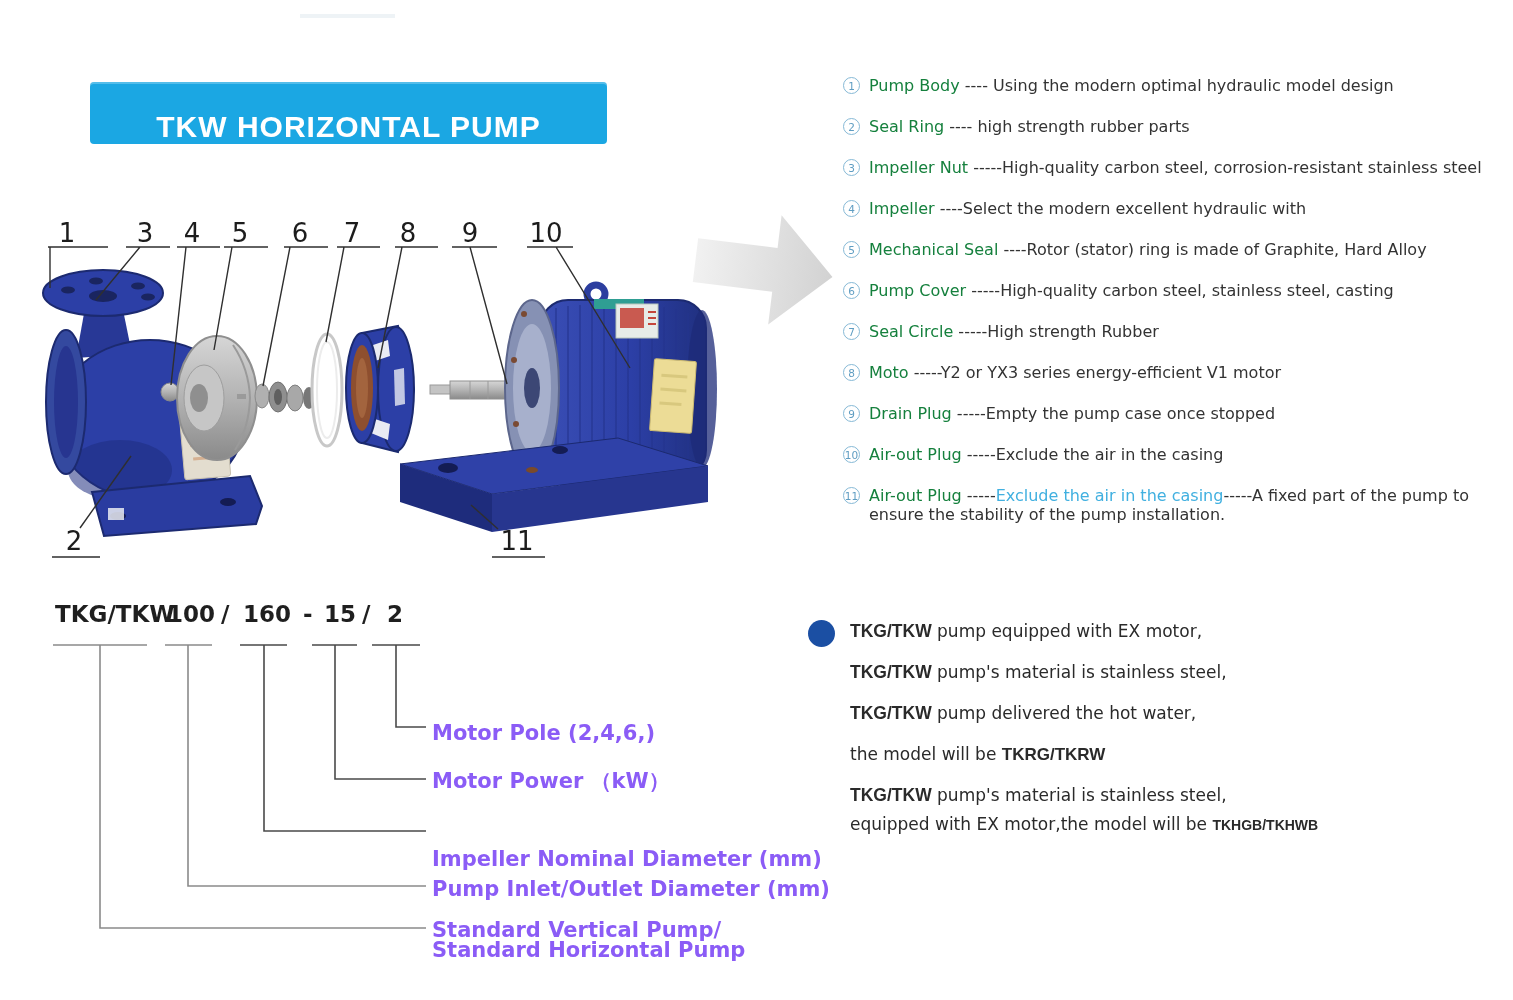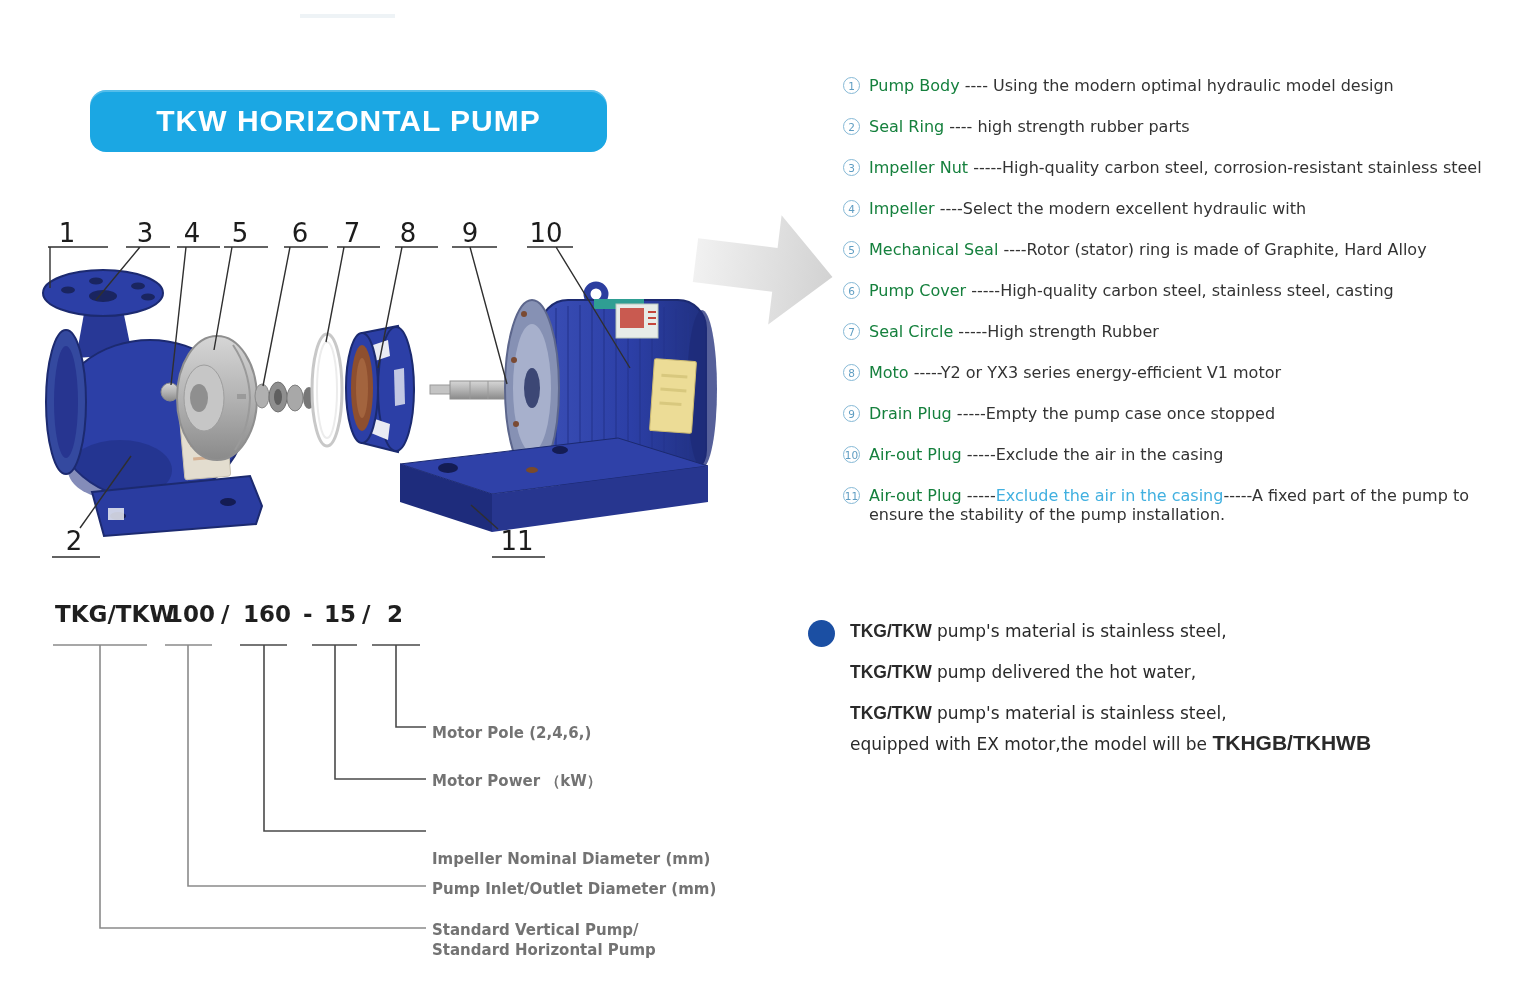--- a/index.html
+++ b/index.html
@@ -4,22 +4,22 @@
 <style>
   html,body { margin:0; padding:0; }
   body {
     width:1513px; height:1000px; position:relative; background:#ffffff;
     font-family:"DejaVu Sans", sans-serif; overflow:hidden; color:#2b2b2b;
   }
   .top-artifact { position:absolute; left:300px; top:14px; width:95px; height:4px; background:#eef3f6; }
 
   
   .banner {
-    position:absolute; left:90px; top:90px; width:517px; height:62px;
-    background:#1ba7e3; border-radius:16px; display:flex; align-items:center; justify-content:center;
+    position:absolute; left:90px; top:82px; width:517px; height:62px;
+    background:#1ba7e3; border-radius:4px; display:flex; align-items:flex-end; justify-content:center;
     box-shadow:inset 0 2px 0 rgba(255,255,255,.25);
   }
   .banner span {
     color:#ffffff; font-weight:bold; font-size:30px; letter-spacing:1px;
     font-family:"Liberation Sans","DejaVu Sans",sans-serif;
   }
 
   
   svg.diagram { position:absolute; left:0; top:0; width:1513px; height:1000px; }
   svg text.partnum { font-family:"DejaVu Sans",sans-serif; font-size:26px; fill:#1c1c1c; }
@@ -32,32 +32,32 @@
     color:#5f9dc2; font-size:10.5px; line-height:17px; text-align:center; box-sizing:border-box;
   }
   .ptext { flex:1 1 auto; }
   .pname { color:#15803d;margin-top:20px; }
   .pdesc { color:#333333; }
   .pdesc.blue { color:#41b0e0; }
 
   
   .seg { position:absolute; top:601px; font-size:23px; font-weight:bold; color:#1f1f1f; white-space:nowrap; }
   .mlabel {
-    position:absolute; left:432px; font-size:15px; font-weight:bold; color:#737373;
+    position:absolute; left:432px; font-size:21px; font-weight:bold; color:#8b5cf6;
     white-space:pre-line; line-height:20px;
   }
 
   
   .note-bullet { position:absolute; left:808px; top:620px; width:27px; height:27px; border-radius:50%; background:#1b4fa3; }
   .notes { position:absolute; left:850px; top:622px; width:540px; }
   .note-line { margin-bottom:22px; font-size:17px; line-height:19px; color:#2a2a2a; }
   .note-line:last-child { margin-top:-12px; }
   .note-pre { font-weight:bold; font-family:"Liberation Sans","DejaVu Sans",sans-serif; font-size:17.5px; }
   .note-end { font-weight:bold; font-family:"Liberation Sans","DejaVu Sans",sans-serif; }
-  .note-line:last-child .note-end { font-size:21px; }
+  .note-line:last-child .note-end { font-size:14px; }
 </style>
 </head>
 <body>
 
 <div class="top-artifact"></div>
 
 <div class="banner">
   <span>TKW HORIZONTAL PUMP</span>
 </div>
 
@@ -280,17 +280,19 @@
 
 <div class="mlabel" style="top:723px">Motor Pole (2,4,6,)</div>
 <div class="mlabel" style="top:771px">Motor Power （kW）</div>
 <div class="mlabel" style="top:849px">Impeller Nominal Diameter (mm)</div>
 <div class="mlabel" style="top:879px">Pump Inlet/Outlet Diameter (mm)</div>
 <div class="mlabel" style="top:920px">Standard Vertical Pump/
 Standard Horizontal Pump</div>
 
 <div class="note-bullet"></div>
 <div class="notes">
+    <div class="note-line"><span class="note-pre">TKG/TKW</span><span class="note-mid"> pump equipped with EX motor,</span></div>
     <div class="note-line"><span class="note-pre">TKG/TKW</span><span class="note-mid"> pump's material is stainless steel,</span></div>
     <div class="note-line"><span class="note-pre">TKG/TKW</span><span class="note-mid"> pump delivered the hot water,</span></div>
+    <div class="note-line"><span class="note-mid">the model will be </span><span class="note-end">TKRG/TKRW</span></div>
     <div class="note-line"><span class="note-pre">TKG/TKW</span><span class="note-mid"> pump's material is stainless steel,</span></div>
     <div class="note-line"><span class="note-mid">equipped with EX motor,the model will be </span><span class="note-end">TKHGB/TKHWB</span></div>
   </div>
 
 </body></html>

